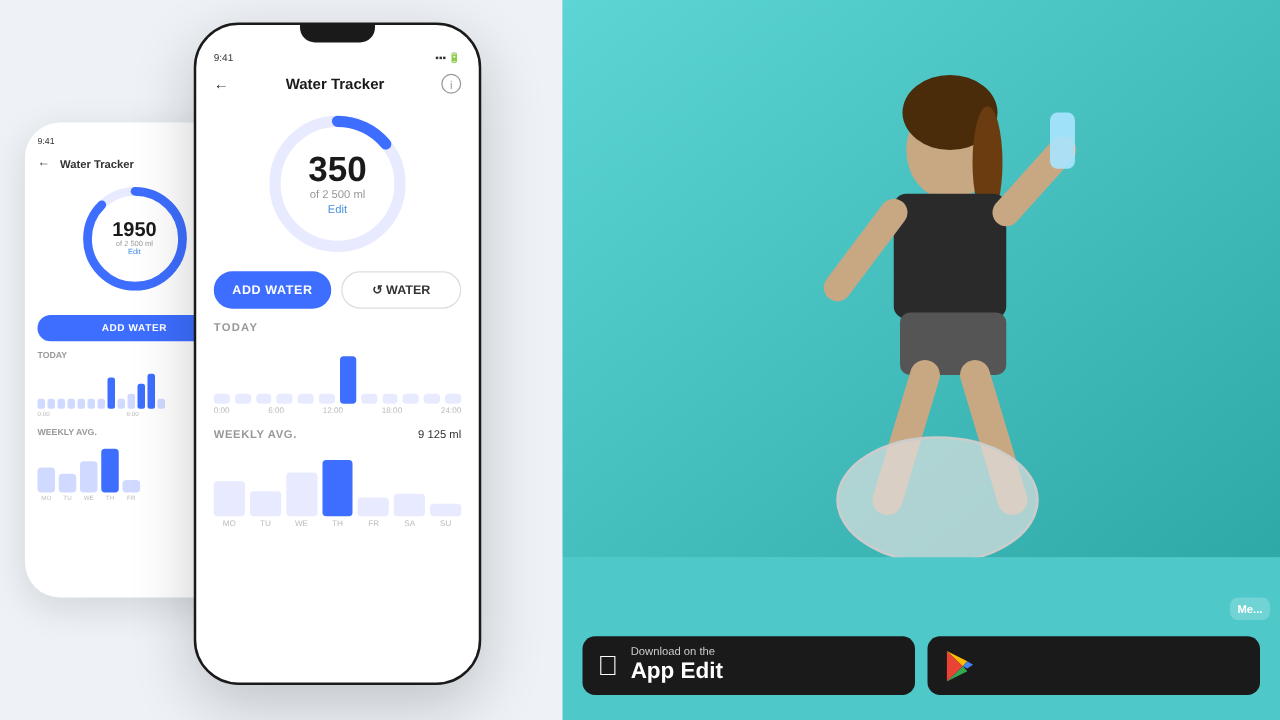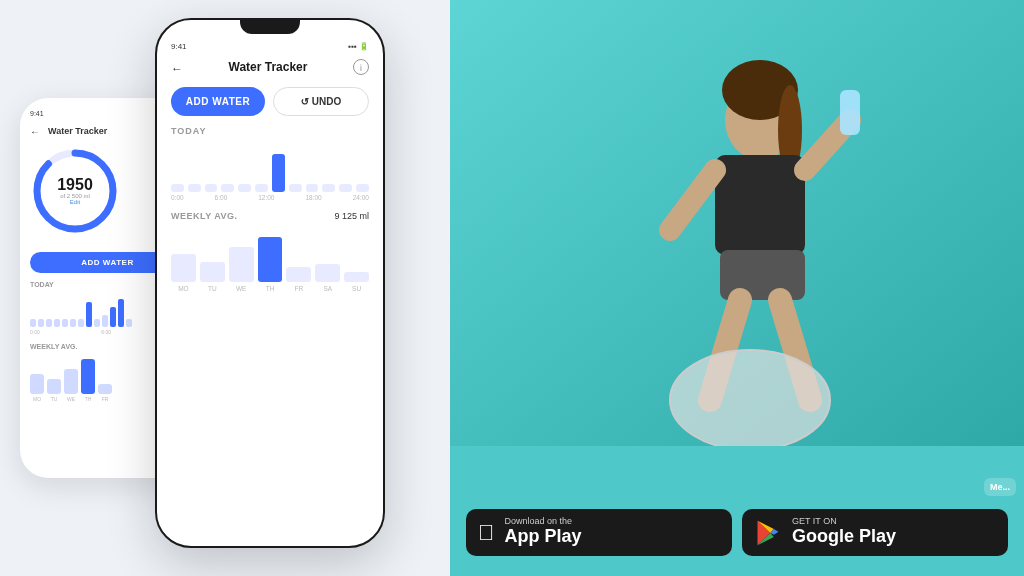--- a/index.html
+++ b/index.html
@@ -64,21 +64,21 @@
     }
 
     .phone-bg .header-title {
       font-size: 9px;
       font-weight: 600;
       color: #333;
     }
 
     .phone-bg .circle-container {
       display: flex;
-      justify-content: flex-start;
+      justify-content: center;
       margin: 8px 0;
     }
 
     .phone-bg .circle-chart {
       width: 90px;
       height: 90px;
       position: relative;
     }
 
     .phone-bg .circle-inner {
@@ -587,23 +587,36 @@
     <div class="main-screen">
       <div class="main-status">
         <span>9:41</span>
         <span>▪▪▪ 🔋</span>
       </div>
       <div class="main-header">
         <span class="main-back">←</span>
         <span class="main-title">Water Tracker</span>
         <div class="info-icon">ℹ</div>
       </div>
+      <div class="main-circle">
+        <div class="main-circle-chart">
+          <svg class="svg-circle" width="120" height="120" viewBox="0 0 120 120">
+            <circle cx="60" cy="60" r="50" fill="none" stroke="#e8ebff" stroke-width="9"></circle>
+            <circle cx="60" cy="60" r="50" fill="none" stroke="#3d6eff" stroke-width="9" stroke-dasharray="314" stroke-dashoffset="270" stroke-linecap="round" transform="rotate(-90 60 60)"></circle>
+          </svg>
+          <div class="main-circle-inner">
+            <div class="main-circle-value">350</div>
+            <div class="main-circle-sub">of 2 500 ml</div>
+            <div class="main-circle-edit">Edit</div>
+          </div>
+        </div>
+      </div>
       <div class="action-btns">
         <button class="btn-add">ADD WATER</button>
-        <button class="btn-undo">↺ UNDO</button>
+        <button class="btn-undo">↺ WATER</button>
       </div>
       <div class="today-label">TODAY</div>
       <div class="main-bar-chart">
         <div class="mbar" style="height:8px"></div>
         <div class="mbar" style="height:8px"></div>
         <div class="mbar" style="height:8px"></div>
         <div class="mbar" style="height:8px"></div>
         <div class="mbar" style="height:8px"></div>
         <div class="mbar" style="height:8px"></div>
         <div class="mbar active" style="height:38px"></div>
@@ -682,34 +695,30 @@
     </svg>
   </div>
 
   <div class="bottom-overlay">
     <div class="store-buttons">
 
       <div class="store-btn">
         <span class="store-icon"></span>
         <div class="store-text-group">
           <span class="store-sub">Download on the</span>
-          <span class="store-name">App Play</span>
+          <span class="store-name">App Edit</span>
         </div>
       </div>
 
       <div class="store-btn google">
         <svg class="play-icon" viewBox="0 0 24 24" xmlns="http://www.w3.org/2000/svg">
           <path d="M3 1.5L14 12 3 22.5V1.5z" fill="#ea4335"></path>
           <path d="M3 1.5L17 8.5 14 12 3 1.5z" fill="#fbbc04"></path>
           <path d="M3 22.5L14 12l3 3.5L3 22.5z" fill="#34a853"></path>
           <path d="M14 12l3-3.5 4 2.5-4 2.5L14 12z" fill="#4285f4"></path>
         </svg>
-        <div class="store-text-group">
-          <span class="store-sub">GET IT ON</span>
-          <span class="store-name">Google Play</span>
-        </div>
       </div>
     </div>
 
   </div>
 
   <div class="watermark">Me...</div>
 </div>
 
 </body></html>

